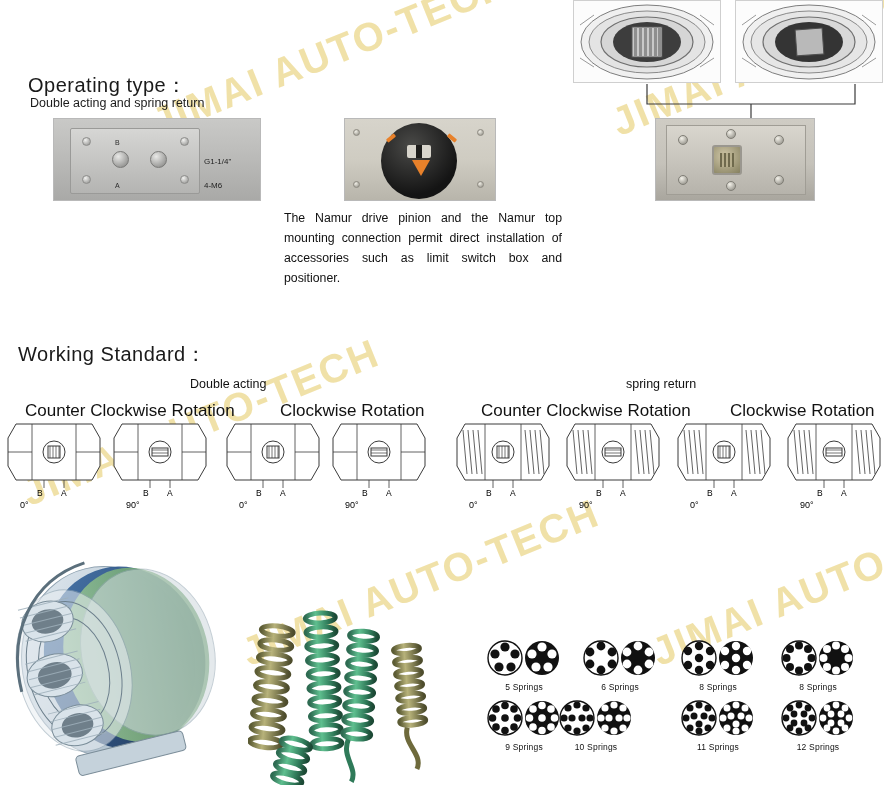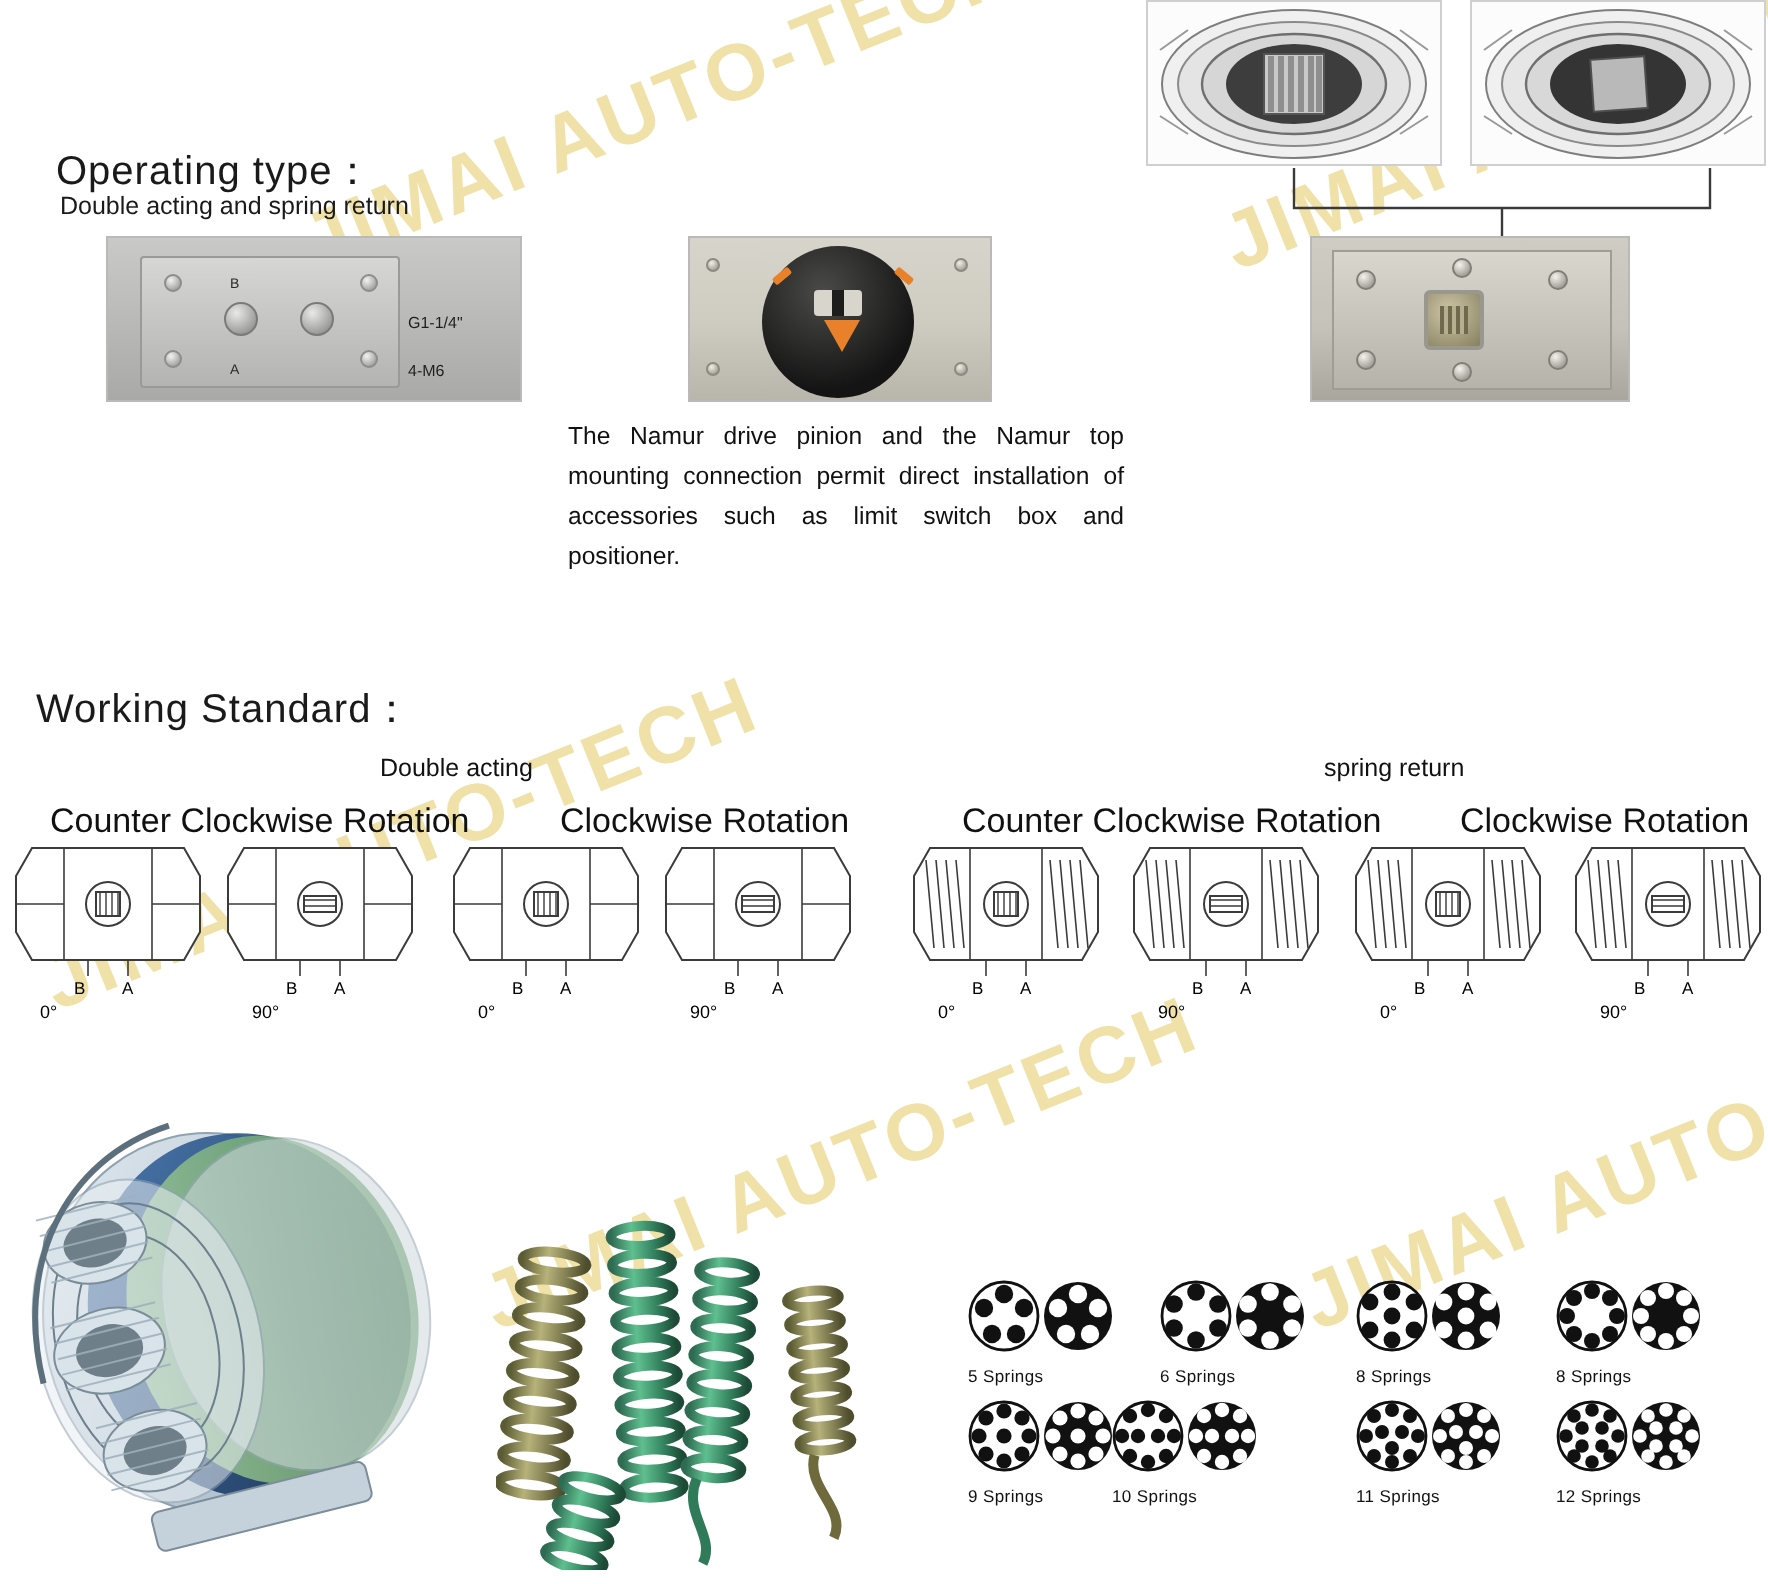--- a/index.html
+++ b/index.html
@@ -161,21 +161,21 @@
   
   .diag-title { position: absolute; font-size: 12.5px; color: #111; }
   .diag-cap   { position: absolute; font-size: 17px; color: #111; }
   .actuator   { position: absolute; }
 
   
   .sp-title {
     position: absolute;
     font-size: 19px; color: #111;
   }
-  .sp-cell { position: absolute; }
+  .sp-cell { position: absolute; text-align: center; }
   .sp-cap  { font-size: 8.5px; color: #111; margin-top: 2px; letter-spacing: .2px;}
 
   
   .render { position: absolute; }
 
   
   .springs { position: absolute; }
 </style>
 </head>
 <body>
@@ -263,21 +263,21 @@
     <div class="bolt" style="left:70px;top:10px;"></div>
     <div class="bolt" style="left:70px;top:62px;"></div>
     <div class="center"></div>
   </div>
 
   <div class="para" style="left:284px;top:208px;width:278px;">The Namur drive pinion and the Namur top mounting connection permit direct installation of accessories such as limit switch box and positioner.</div>
 
   <div class="h-main" style="left:18px;top:341px;">Working Standard：</div>
 
   <div class="diag-title" style="left:190px;top:377px;">Double acting</div>
-  <div class="diag-title" style="left:662px;top:377px;">spring return</div>
+  <div class="diag-title" style="left:626px;top:377px;">spring return</div>
 
   <div class="diag-cap" style="left:25px;top:401px;">Counter Clockwise Rotation</div>
   <div class="diag-cap" style="left:280px;top:401px;">Clockwise Rotation</div>
   <div class="diag-cap" style="left:481px;top:401px;">Counter Clockwise Rotation</div>
   <div class="diag-cap" style="left:730px;top:401px;">Clockwise Rotation</div>
 
   <div class="actuator" style="left:6px;top:418px;">
     <svg width="96" height="72" viewBox="0 0 96 72">
       <path d="M10 6 L86 6 L94 20 L94 48 L86 62 L10 62 L2 48 L2 20 Z" fill="#fff" stroke="#3b3b3b" stroke-width="1"></path>
       <circle cx="48" cy="34" r="11" fill="none" stroke="#3b3b3b" stroke-width="1"></circle>

